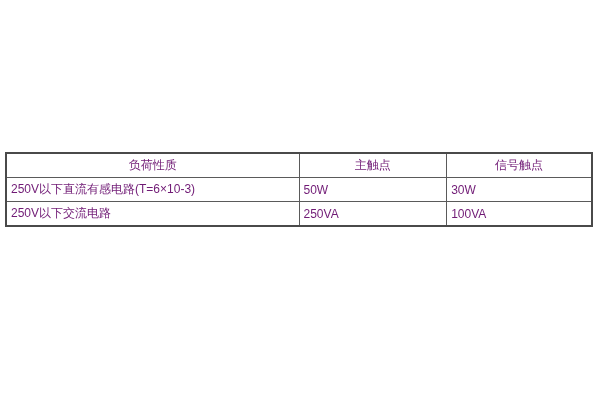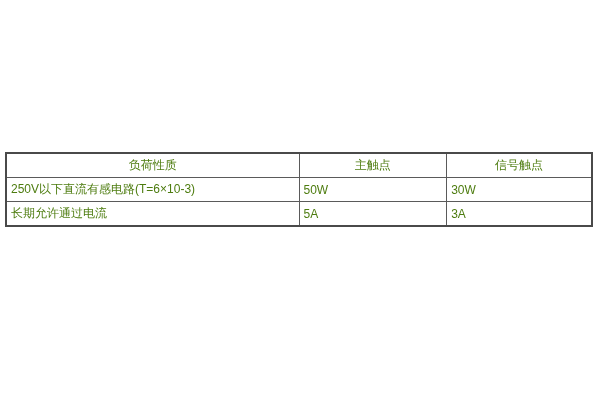--- a/index.html
+++ b/index.html
@@ -28,21 +28,21 @@
     background: #ffffff;
   }
   table.spec-table th,
   table.spec-table td {
     border: 1px solid #5a5a5a;
     height: 23px;
     padding: 0 4px;
     vertical-align: middle;
     font-size: 12px;
     font-weight: 400;
-    color: #4d7c0f;
+    color: #701a75;
     white-space: nowrap;
     overflow: hidden;
   }
   col.c-load   { width: 50%; }
   col.c-main   { width: 25.2%; }
   col.c-signal { width: 24.8%; }
 </style>
 </head>
 <body>
 
@@ -60,19 +60,19 @@
         <th>信号触点</th>
       </tr>
     </thead>
     <tbody>
       <tr>
         <td>250V以下直流有感电路(T=6×10-3)</td>
         <td>50W</td>
         <td>30W</td>
       </tr>
       <tr>
-        <td>长期允许通过电流</td>
-        <td>5A</td>
-        <td>3A</td>
+        <td>250V以下交流电路</td>
+        <td>250VA</td>
+        <td>100VA</td>
       </tr>
     </tbody>
   </table>
 </div>
 
 </body></html>

